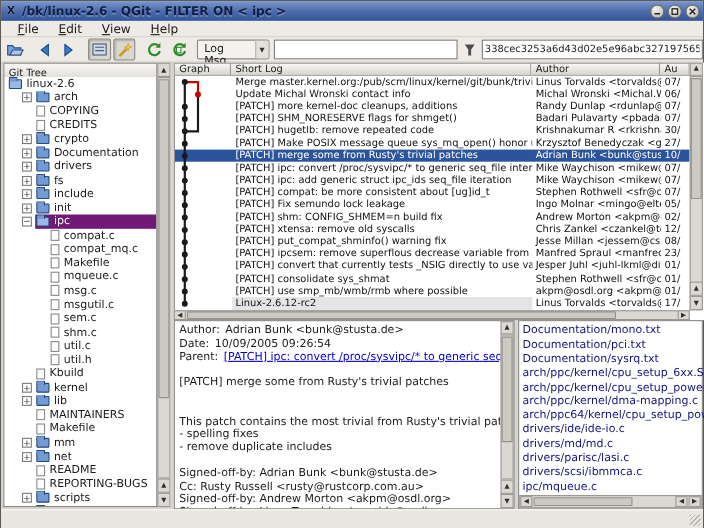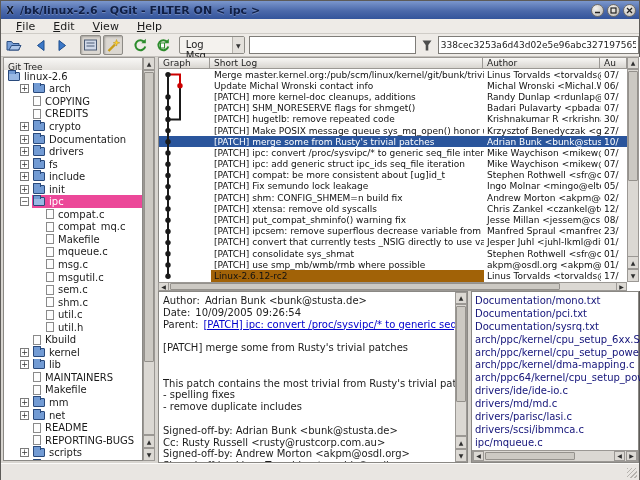--- a/index.html
+++ b/index.html
@@ -51,21 +51,21 @@
   #tree-panel { left:2px; top:0; width:152px; height:404px; }
   #tree-header { left:0; top:0; width:140px; height:19px; background:linear-gradient(180deg,#f8f7f5,#d9d6d1);
     border:1px solid #9b9894; font-size:9px; color:#222; padding:0 4px; display:flex; align-items:center; }
   #git-tree { left:0; top:13px; width:140px; height:391px; background:#fff; border:1px solid #8a8884;
     border-top:none; overflow:hidden; }
   .tree-row { height:12.55px; display:flex; align-items:center; white-space:nowrap; font-size:10px; color:#1a1a1a; }
   .expander { width:9px; height:9px; border:1px solid #7a7a7a; background:#fff; font-size:8px; line-height:7px;
     text-align:center; margin-right:3px; flex:none; color:#333; }
   .exp-spacer { width:12px; flex:none; }
   .tree-body { display:flex; align-items:center; gap:4px; flex:1; height:100%; padding-left:1px; overflow:hidden; }
-  .tree-body.sel { background:#ec4899; color:#fff; }
+  .tree-body.sel { background:#701a75; color:#fff; }
   .folder-icon { width:12px; height:9px; background:#729bd4; border:1px solid #29497b; border-radius:1px; position:relative; flex:none; }
   .folder-icon::before { content:""; position:absolute; left:-1px; top:-3px; width:6px; height:3px;
     background:#729bd4; border:1px solid #29497b; border-bottom:none; border-radius:1px 1px 0 0; }
   .folder-icon.open { background:#9ab9e4; }
   .file-icon { width:8px; height:10px; background:#fdfdfd; border:1px solid #8a8a8a; flex:none; }
   .tree-label { overflow:hidden; }
 
   
   .sb-track { background:#dbd8d3; border:1px solid #9b9894; }
   .sb-btn { background:#dcd9d4; border:1px solid #9b9894; display:flex; align-items:center; justify-content:center;
@@ -86,21 +86,21 @@
   .th { background:linear-gradient(180deg,#f8f7f5,#d8d5d0); border:1px solid #9b9894; border-left:none;
     font-size:9px; color:#222; padding:0 4px; display:flex; align-items:center; overflow:hidden; flex:none; }
   .th:first-child { border-left:1px solid #9b9894; }
   #commit-rows { left:0; top:12px; width:469px; height:213px; background:#fff; overflow:hidden;
     border-left:1px solid #8a8884; }
   .crow { height:11.2px; display:flex; font-size:9px; color:#111; align-items:center; }
   .crow.sel { background:#2a559c; color:#fff; }
   .ccell { height:100%; display:flex; align-items:center; padding:0 3px; white-space:nowrap; overflow:hidden; flex:none; }
   .c-graph { width:52px; padding:0; }
   .c-sub { width:273px; }
-  .c-sub.tag { background:#a16207; color:#111; }
+  .c-sub.tag { background:#e5e5e5; color:#111; }
   .c-auth { width:117px; }
   .c-date { width:27px; }
   #graph-overlay { left:0; top:12px; width:52px; height:213px; pointer-events:none; }
 
   #cl-vscroll-up { left:469px; top:0; width:12px; height:12px; }
   #cl-vscroll-track { left:469px; top:12px; width:12px; height:213px; }
   #cl-vscroll-thumb { left:470px; top:14px; width:10px; height:110px; }
   #cl-vscroll-up2 { left:469px; top:199px; width:12px; height:13px; }
   #cl-vscroll-down { left:469px; top:212px; width:12px; height:13px; }
   #cl-hscroll-track { left:0; top:225px; width:469px; height:9px; }

